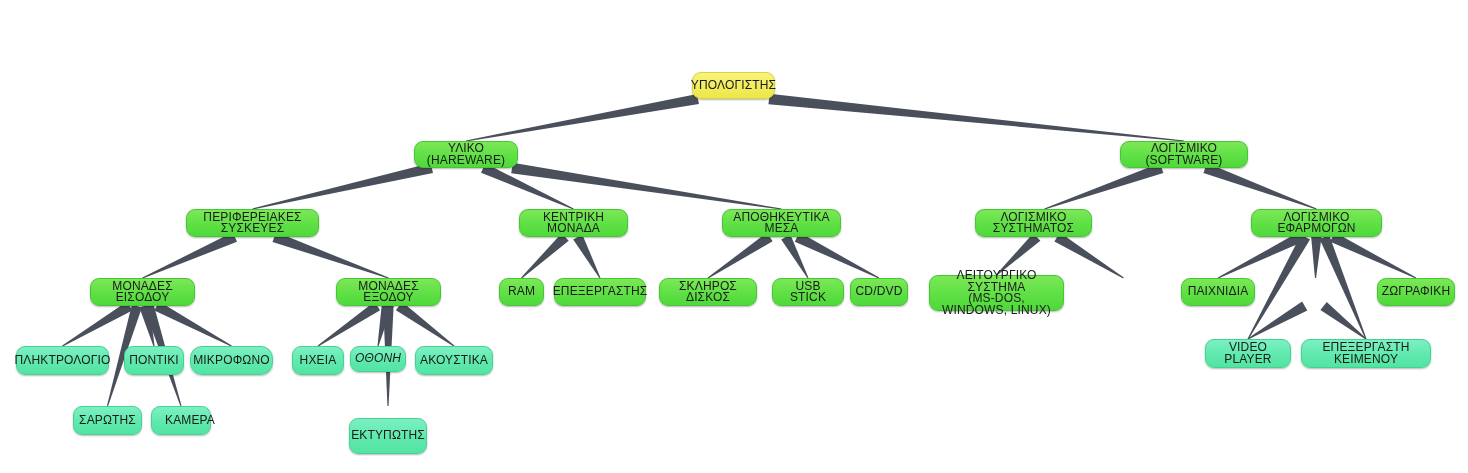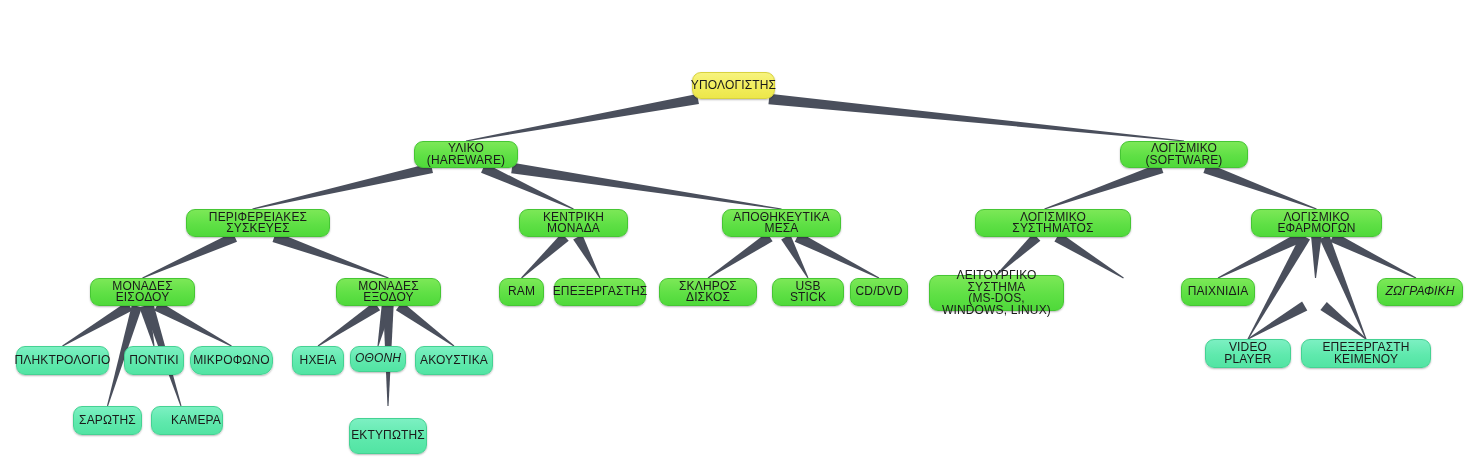--- a/index.html
+++ b/index.html
@@ -97,41 +97,41 @@
       <polygon points="381.74198214527104,304.8802970630323 377.4629019576729,345.88156988166685 378.5370980423271,346.11843011833315 391.89801785472895,307.1197029369677" fill="#4a4f5c"></polygon>
       <polygon points="395.92223447016477,310.2059564862884 453.67658249203663,346.4448607822036 454.32341750796337,345.5551392177964 402.03776552983527,301.7940435137116" fill="#4a4f5c"></polygon>
       <polygon points="383.22004586339324,305.97816019262626 387.45000485093584,405.9976900203739 388.54999514906416,406.0023099796261 393.6199541366068,306.02183980737374" fill="#4a4f5c"></polygon>
       <polygon points="1302.0843074103016,301.5057645504272 1247.723340206859,338.5246481736029 1248.276659793141,339.4753518263971 1307.3156925896985,310.4942354495728" fill="#4a4f5c"></polygon>
       <polygon points="1320.3871069224008,310.1043189197502 1365.662290155254,339.43411065497355 1366.337709844746,338.56588934502645 1326.772893077599,301.8956810802498" fill="#4a4f5c"></polygon>
     </svg>
   <div id="node-layer">
       <div class="node root" style="left: 692px; top: 72px; width: 83px; height: 27px;">ΥΠΟΛΟΓΙΣΤΗΣ</div>
       <div class="node green" style="left: 414px; top: 141px; width: 104px; height: 27px;">ΥΛΙΚΟ (HAREWARE)</div>
       <div class="node green" style="left: 1120px; top: 141px; width: 128px; height: 27px;">ΛΟΓΙΣΜΙΚΟ (SOFTWARE)</div>
-      <div class="node green" style="left: 186px; top: 209px; width: 144px; height: 28px;">ΠΕΡΙΦΕΡΕΙΑΚΕΣ ΣΥΣΚΕΥΕΣ</div>
+      <div class="node green" style="left: 186px; top: 209px; width: 133px; height: 28px;">ΠΕΡΙΦΕΡΕΙΑΚΕΣ ΣΥΣΚΕΥΕΣ</div>
       <div class="node green" style="left: 519px; top: 209px; width: 109px; height: 28px;">ΚΕΝΤΡΙΚΗ ΜΟΝΑΔΑ</div>
       <div class="node green" style="left: 722px; top: 209px; width: 119px; height: 28px;">ΑΠΟΘΗΚΕΥΤΙΚΑ ΜΕΣΑ</div>
-      <div class="node green" style="left: 975px; top: 209px; width: 156px; height: 28px;">ΛΟΓΙΣΜΙΚΟ ΣΥΣΤΗΜΑΤΟΣ</div>
+      <div class="node green" style="left: 975px; top: 209px; width: 117px; height: 28px;">ΛΟΓΙΣΜΙΚΟ ΣΥΣΤΗΜΑΤΟΣ</div>
       <div class="node green" style="left: 1251px; top: 209px; width: 131px; height: 28px;">ΛΟΓΙΣΜΙΚΟ ΕΦΑΡΜΟΓΩΝ</div>
       <div class="node green" style="left: 336px; top: 278px; width: 105px; height: 28px;">ΜΟΝΑΔΕΣ ΕΞΟΔΟΥ</div>
       <div class="node green" style="left: 90px; top: 278px; width: 105px; height: 28px;">ΜΟΝΑΔΕΣ ΕΙΣΟΔΟΥ</div>
       <div class="node green" style="left: 499px; top: 278px; width: 45px; height: 28px;">RAM</div>
       <div class="node green" style="left: 554px; top: 278px; width: 92px; height: 28px;">ΕΠΕΞΕΡΓΑΣΤΗΣ</div>
       <div class="node green" style="left: 659px; top: 278px; width: 98px; height: 28px;">ΣΚΛΗΡΟΣ ΔΙΣΚΟΣ</div>
       <div class="node green" style="left: 772px; top: 278px; width: 72px; height: 28px;">USB STICK</div>
       <div class="node green" style="left: 850px; top: 278px; width: 58px; height: 28px; border-radius: 8px;">CD/DVD</div>
       <div class="node green" style="left: 929px; top: 275px; width: 135px; height: 36px;">ΛΕΙΤΟΥΡΓΙΚΟ ΣΥΣΤΗΜΑ
 (MS-DOS, WINDOWS,  LINUX)</div>
       <div class="node green" style="left: 1181px; top: 278px; width: 74px; height: 28px;">ΠΑΙΧΝΙΔΙΑ</div>
-      <div class="node green" style="left: 1377px; top: 278px; width: 86px; height: 28px; font-style: italic;">ΖΩΓΡΑΦΙΚΗ</div>
+      <div class="node green" style="left: 1377px; top: 278px; width: 78px; height: 28px;">ΖΩΓΡΑΦΙΚΗ</div>
       <div class="node teal" style="left: 16px; top: 346px; width: 93px; height: 29px;">ΠΛΗΚΤΡΟΛΟΓΙΟ</div>
       <div class="node teal" style="left: 124px; top: 346px; width: 60px; height: 29px;">ΠΟΝΤΙΚΙ</div>
       <div class="node teal" style="left: 190px; top: 346px; width: 83px; height: 29px; border-radius: 12px;">ΜΙΚΡΟΦΩΝΟ</div>
       <div class="node teal" style="left: 292px; top: 346px; width: 52px; height: 29px;">ΗΧΕΙΑ</div>
       <div class="node teal" style="left: 350px; top: 346px; width: 56px; height: 26px; font-style: italic;">ΟΘΟΝΗ</div>
       <div class="node teal" style="left: 415px; top: 346px; width: 78px; height: 29px;">ΑΚΟΥΣΤΙΚΑ</div>
       <div class="node teal" style="left: 1205px; top: 339px; width: 86px; height: 29px;">VIDEO PLAYER</div>
       <div class="node teal" style="left: 1301px; top: 339px; width: 130px; height: 29px;">ΕΠΕΞΕΡΓΑΣΤΗ ΚΕΙΜΕΝΟΥ</div>
       <div class="node teal" style="left: 73px; top: 406px; width: 69px; height: 29px;">ΣΑΡΩΤΗΣ</div>
-      <div class="node teal" style="left: 151px; top: 406px; width: 72px; height: 29px; padding-left: 24px;">ΚΑΜΕΡΑ</div>
+      <div class="node teal" style="left: 151px; top: 406px; width: 60px; height: 29px; padding-left: 24px;">ΚΑΜΕΡΑ</div>
       <div class="node teal" style="left: 349px; top: 418px; width: 78px; height: 36px;">ΕΚΤΥΠΩΤΗΣ</div>
     </div>
 </div>
 
 </body></html>

